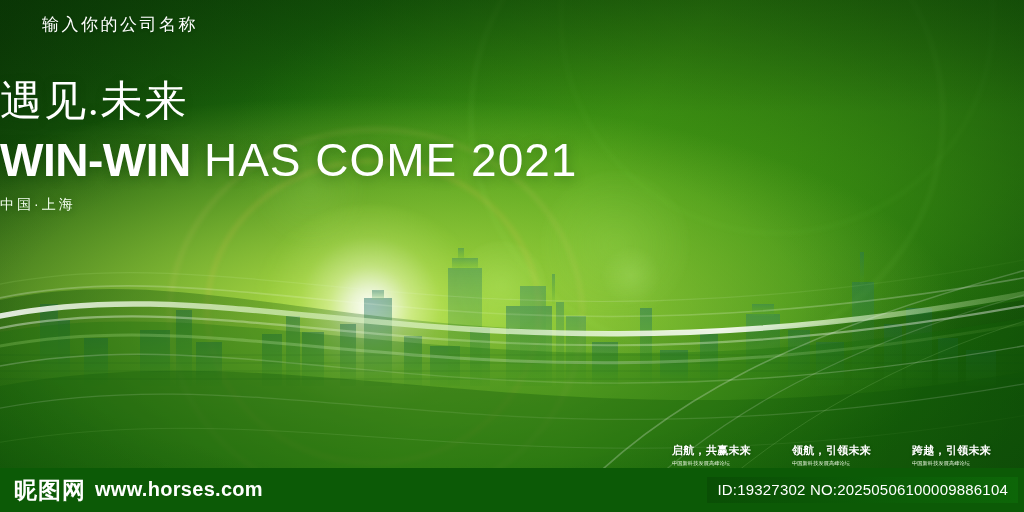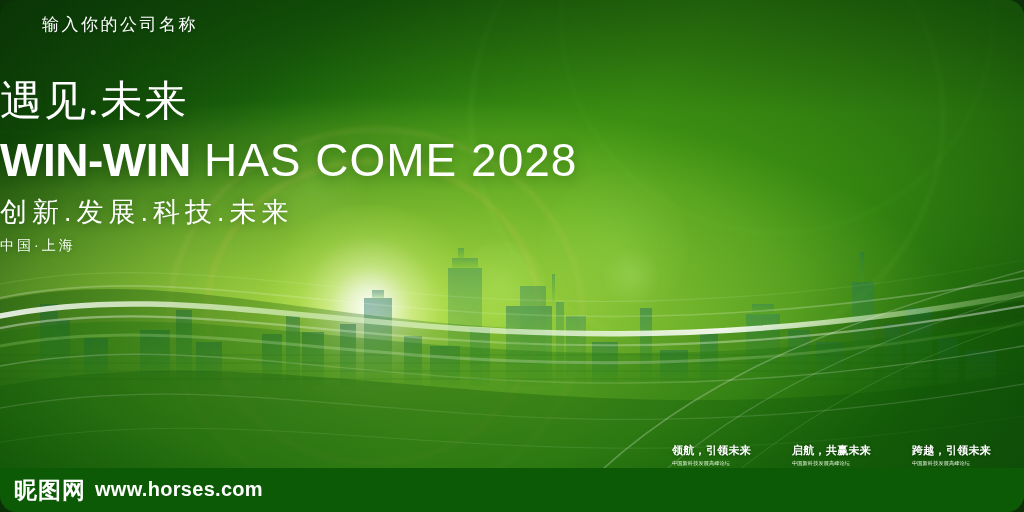--- a/index.html
+++ b/index.html
@@ -4,21 +4,20 @@
 <style>
   html,body{margin:0;padding:0;background:#0b2f07;}
   body{font-family:"Liberation Sans","DejaVu Sans",sans-serif;}
 
   #poster{
     position:relative;width:1024px;height:512px;overflow:hidden;
     background:
       radial-gradient(ellipse 120% 90% at 36% 62%, #b6e04a 0%, rgba(150,206,44,0) 48%),
       radial-gradient(ellipse 80% 70% at 70% 30%, rgba(66,150,20,.85) 0%, rgba(66,150,20,0) 60%),
       linear-gradient(125deg,#0d3b07 0%,#1d6a0c 26%,#3f9a13 52%,#2f8410 72%,#14550a 100%);
-    border-radius: 17px;
   }
 
   
   .glow-core{
     position:absolute;left:255px;top:205px;width:230px;height:205px;border-radius:50%;
     background:radial-gradient(circle at 50% 50%,
       rgba(255,255,255,.97) 0%, rgba(255,255,255,.72) 13%,
       rgba(245,255,205,.45) 27%, rgba(205,240,120,.22) 46%,
       rgba(160,220,60,.07) 68%, rgba(150,210,50,0) 100%);
     filter:blur(2px);
@@ -217,43 +216,43 @@
   <div class="vignette"></div>
 
   <div class="company">
     <div class="cn">输入你的公司名称</div>
   </div>
 
   <div class="headline">
     <div class="h-cn">遇见.未来</div>
     <div class="h-en">
       <span class="bold">WIN-WIN</span>
-      <span class="light">HAS COME 2028</span>
-    </div>
-    <div class="h-sub">创新.发展.科技.未来</div>
+      <span class="light">HAS COME 2021</span>
+    </div>
     <div class="h-city">中国·上海</div>
   </div>
 
   <div class="cols">
+    <div class="col">
+      <div class="c-title">启航，共赢未来</div>
+      <div class="c-sub">中国新科技发展高峰论坛</div>
+      <div class="c-body">Big brother need much starken/horses and graved much starken/horses and graved spiritingshoe in happy feeling camera in the lightexperience</div>
+    </div>
     <div class="col">
       <div class="c-title">领航，引领未来</div>
       <div class="c-sub">中国新科技发展高峰论坛</div>
       <div class="c-body">Big brother need much starken/horses and graved much starken/horses and graved spiritingshoe in happy feeling camera in the lightexperience</div>
     </div>
     <div class="col">
-      <div class="c-title">启航，共赢未来</div>
-      <div class="c-sub">中国新科技发展高峰论坛</div>
-      <div class="c-body">Big brother need much starken/horses and graved much starken/horses and graved spiritingshoe in happy feeling camera in the lightexperience</div>
-    </div>
-    <div class="col">
       <div class="c-title">跨越，引领未来</div>
       <div class="c-sub">中国新科技发展高峰论坛</div>
       <div class="c-body">Big brother need much starken/horses and graved much starken/horses and graved spiritingshoe in happy feeling camera in the lightexperience</div>
     </div>
   </div>
 
   <div class="wm-bar"></div>
   <div class="wm">
     <span class="wm-cn">昵图网</span>
     <span class="wm-en">www.horses.com</span>
   </div>
+  <div class="idbadge">ID:19327302 NO:20250506100009886104</div>
 
 </div>
 
 </body></html>

